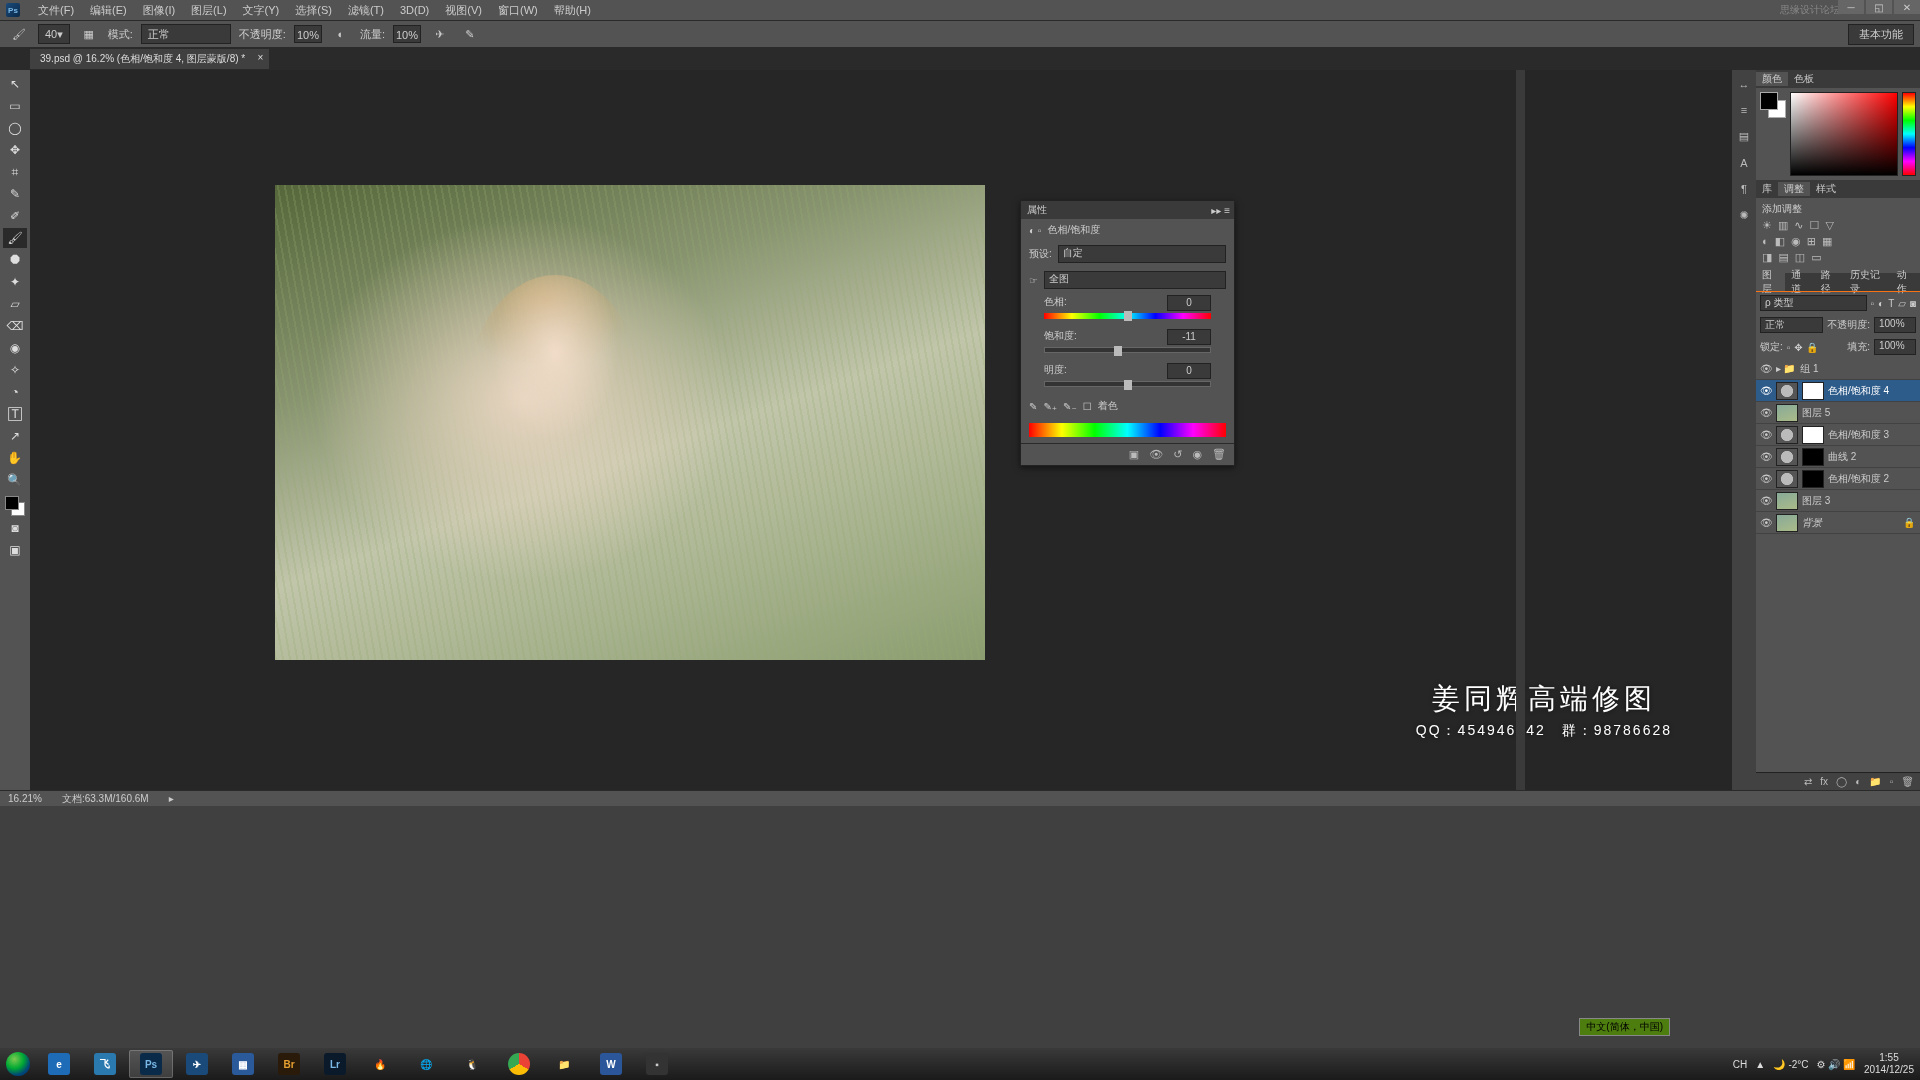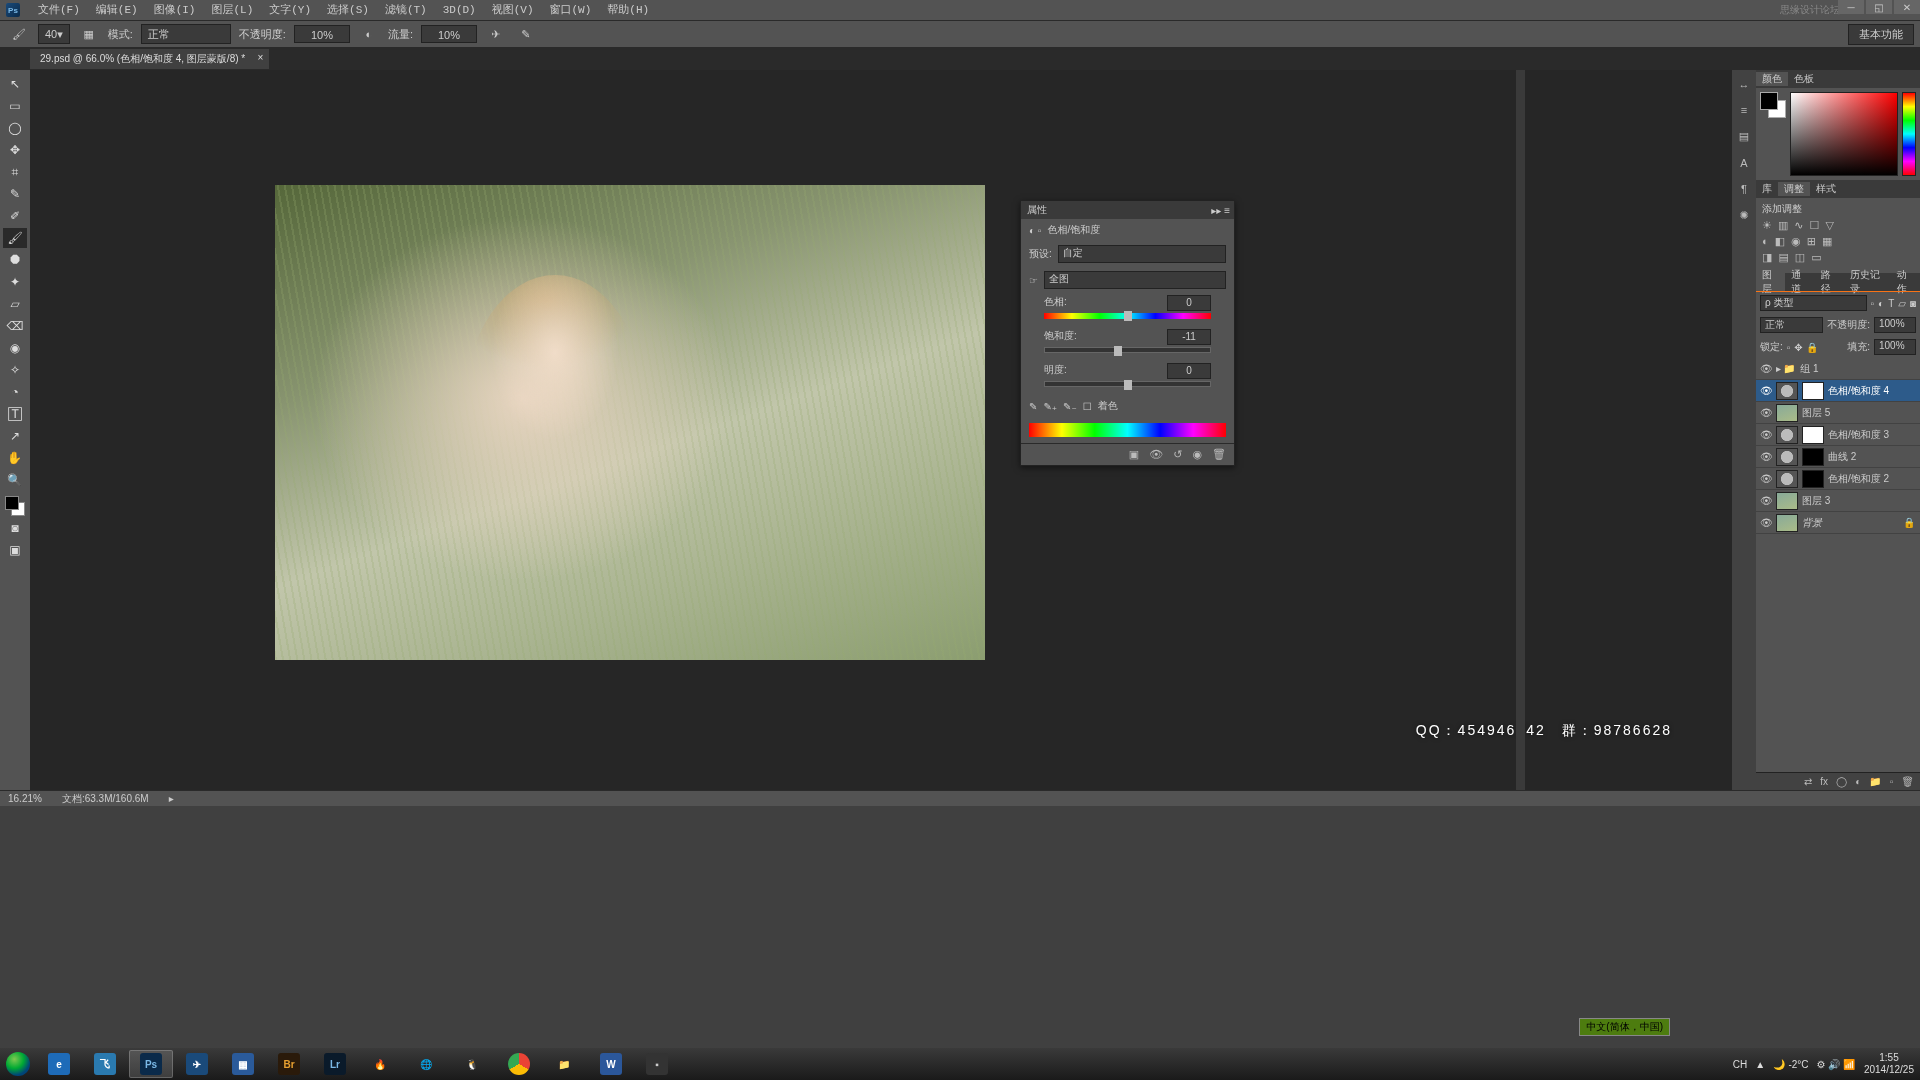--- a/index.html
+++ b/index.html
@@ -1,26 +1,26 @@
 <!DOCTYPE html>
 <html><head>
 <meta charset="utf-8">
 <style>
 * { margin: 0; padding: 0; box-sizing: border-box; font-family: "Microsoft YaHei", Arial, sans-serif; }
 body { background: #404040; width: 1920px; height: 1080px; overflow: hidden; color: #ccc; font-size: 11px; user-select: none; }
 .menubar { height: 20px; background: #535353; display: flex; align-items: center; padding-left: 30px; position: relative; }
 .menubar .ps-icon { position: absolute; left: 6px; top: 3px; width: 14px; height: 14px; background: linear-gradient(135deg,#1a4a7a,#0a2a4a); border-radius: 2px; display: flex; align-items: center; justify-content: center; font-size: 8px; font-weight: bold; color: #7ab8e6; }
-.menubar .mi { padding: 0 8px; line-height: 20px; cursor: default; font-family: Liberation Mono, monospace; }
+.menubar .mi { padding: 0 8px; line-height: 20px; cursor: default; }
 .menubar .right-label { margin-left: auto; padding-right: 80px; color: #888; font-size: 10px; }
 .menubar .winbtns { position: absolute; right: 0; top: 0; display: flex; }
 .menubar .winbtn { width: 26px; height: 14px; background: #666; margin-left: 2px; display: flex; align-items: center; justify-content: center; font-size: 10px; }
 .optbar { height: 28px; background: #535353; border-top: 1px solid #2a2a2a; border-bottom: 1px solid #2a2a2a; display: flex; align-items: center; padding: 0 8px; gap: 8px; position: relative; }
 .optbar .sel { background: #3a3a3a; border: 1px solid #222; height: 20px; padding: 0 6px; display: flex; align-items: center; }
 .optbar .lbl { color: #ccc; }
-.optbar .num { background: #3a3a3a; border: 1px solid #222; width: 56px; height: 18px; text-align: center; line-height: 18px; }
+.optbar .num { background: #3a3a3a; border: 1px solid #222; width: 28px; height: 18px; text-align: center; line-height: 18px; }
 .optbar .iconbtn { width: 22px; height: 22px; display: flex; align-items: center; justify-content: center; border: 1px solid transparent; }
 .optbar .workspace { position: absolute; right: 6px; top: 3px; background: #3a3a3a; border: 1px solid #222; padding: 2px 10px; }
 .doctab-row { height: 22px; background: #2a2a2a; display: flex; align-items: center; padding-left: 30px; }
 .doctab { background: #404040; padding: 3px 24px 3px 10px; font-size: 10px; position: relative; color: #ddd; }
 .doctab .x { position: absolute; right: 6px; top: 3px; font-size: 10px; }
 .main { display: flex; height: 720px; }
 .toolbar { width: 30px; background: #535353; display: flex; flex-direction: column; align-items: center; padding-top: 4px; gap: 2px; }
 .toolbar .tool { width: 24px; height: 20px; display: flex; align-items: center; justify-content: center; font-size: 12px; color: #ddd; }
 .toolbar .tool.active { background: #2a2a2a; }
 .toolbar .swatch { width: 20px; height: 20px; position: relative; margin-top: 4px; }
@@ -120,21 +120,21 @@
   <div class="iconbtn">◐</div>
   <span class="lbl">流量:</span>
   <div class="num">10%</div>
   <div class="iconbtn">✈</div>
   <div class="iconbtn">✎</div>
   <div class="workspace">基本功能</div>
 </div>
 
 <div class="doctab-row">
   <div class="doctab">
-    <span>29.psd @ 66.0% (色相/饱和度 4, 图层蒙版/8) *</span>
+    <span>39.psd @ 16.2% (色相/饱和度 4, 图层蒙版/8) *</span>
     <span class="x">×</span>
   </div>
 </div>
 
 <div class="main">
 
   <div class="toolbar">
     <div class="tool">↖</div>
     <div class="tool">▭</div>
     <div class="tool">◯</div>
@@ -160,20 +160,21 @@
       </div>
     <div class="tool">◙</div>
     <div class="tool">▣</div>
   </div>
 
   <div class="canvas-area">
     <div class="canvas-img">
       <div class="figure"></div>
     </div>
     <div class="watermark">
+      <div class="l1">姜同辉高端修图</div>
       <div class="l2"><span>QQ：454946742</span>　<span>群：98786628</span></div>
     </div>
 
     <div class="prop-panel" style="top: 130px; left: 990px;">
       <div class="panel-header">
         <span>属性</span>
         <span class="collapse">▸▸ ≡</span>
       </div>
       <div class="prop-row">
         <span>◐ ▫</span>

